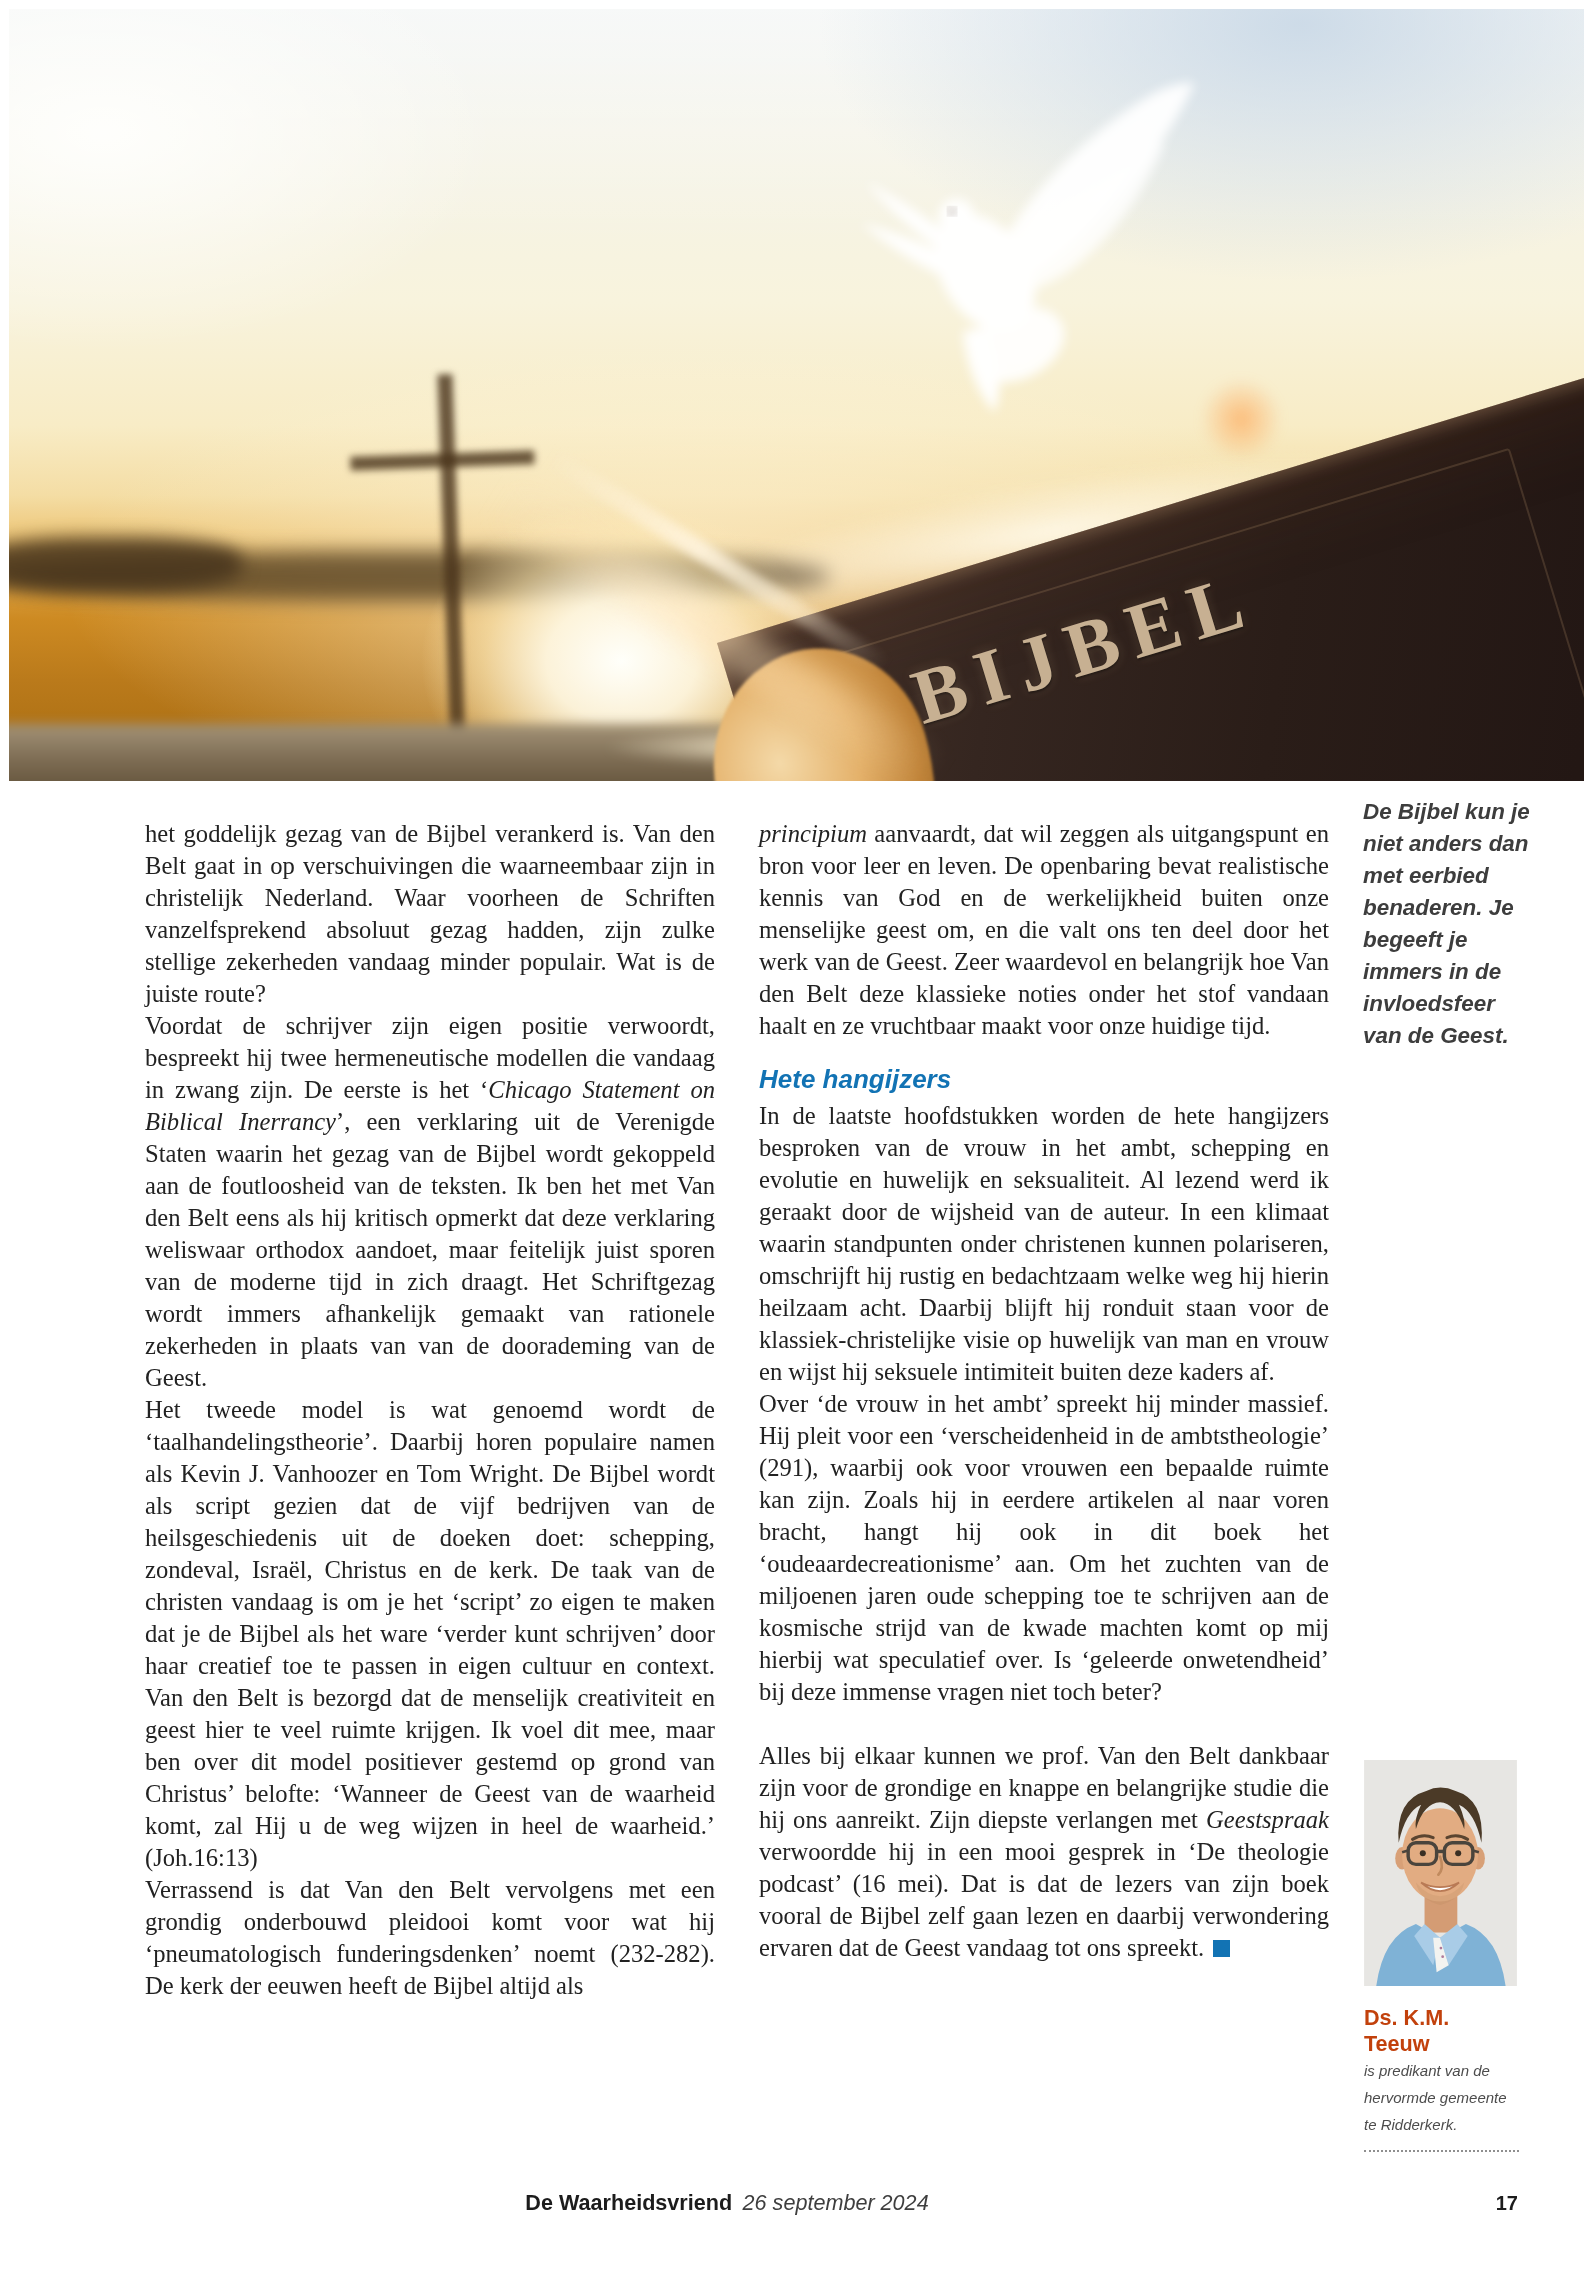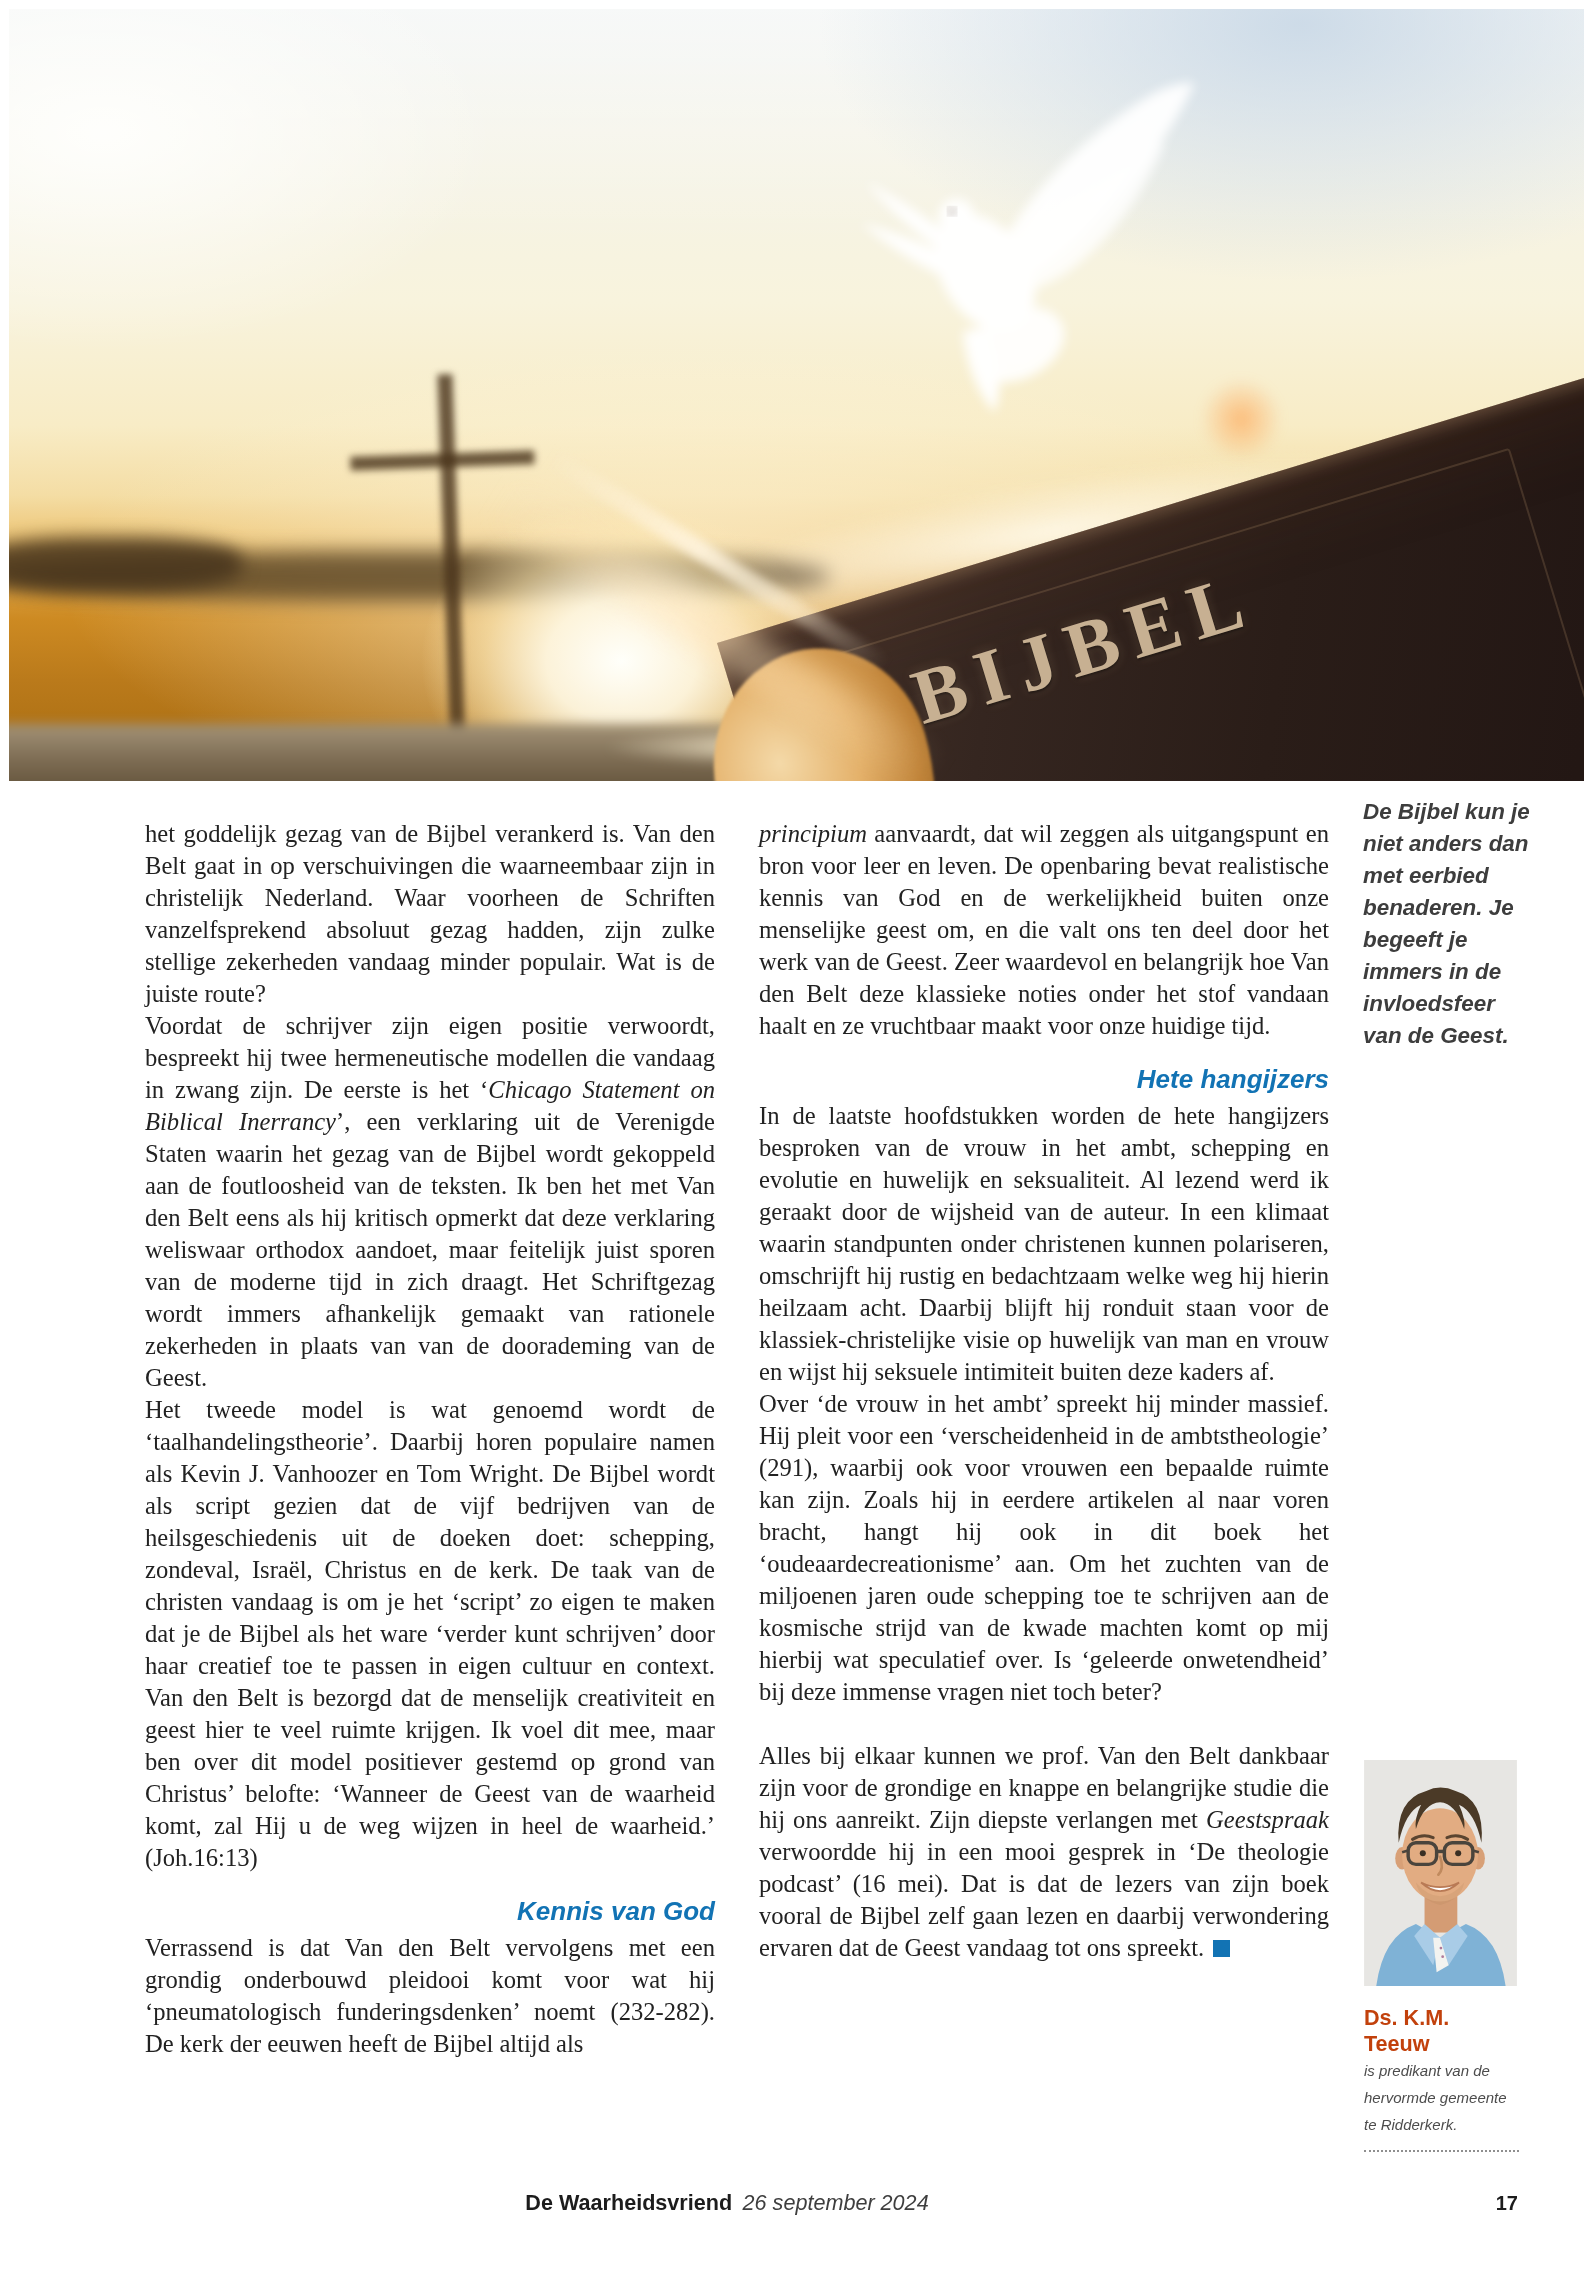--- a/index.html
+++ b/index.html
@@ -61,21 +61,21 @@
     background:radial-gradient(closest-side,rgba(255,150,60,.55),rgba(255,150,60,0));}
   
   .col{position:absolute;top:818px;width:570px;font-size:24.6px;line-height:32px;
     text-align:justify;color:#222;}
   .col-left{left:145px;}
   .col-right{left:759px;}
   .body-p{margin:0;}
   .body-p em{font-style:italic;}
   .spaced{margin-top:32px;}
   .sec-head{font-family:"Liberation Sans",sans-serif;font-style:italic;font-weight:700;
-    font-size:26px;line-height:29px;color:#1273b4;margin:23px 0 6px 0;text-align:right;}
+    font-size:26px;line-height:29px;color:#1273b4;margin:23px 0 6px 0;text-align:left;}
   .end-square{display:inline-block;width:17.3px;height:17.3px;background:#1273b4;margin-left:8.6px;
     vertical-align:-0.9px;}
   
   .pullquote{position:absolute;left:1363px;top:796px;width:168px;
     font-family:"Liberation Sans",sans-serif;font-style:italic;font-weight:700;
     font-size:22.4px;line-height:32px;color:#3d3d3d;text-align:left;}
   
   .author{position:absolute;left:1364px;top:1760px;width:155px;font-family:"Liberation Sans",sans-serif;}
   .author-photo{width:153px;height:226px;display:block;}
   .author-name{margin-top:19px;font-weight:700;font-size:21.6px;line-height:26px;color:#c2410c;}
@@ -131,21 +131,20 @@
   </svg>
   <div class="flare1"></div>
   <div class="flare2"></div>
   <div class="flare3"></div>
 </div>
 
 <div class="col col-left">
     <p class="body-p"><span>het goddelijk gezag van de Bijbel verankerd is. Van den Belt gaat in op verschuivingen die waarneembaar zijn in christelijk Nederland. Waar voorheen de Schriften vanzelfsprekend absoluut gezag hadden, zijn zulke stellige zekerheden vandaag minder populair. Wat is de juiste route?</span></p>
     <p class="body-p"><span>Voordat de schrijver zijn eigen positie verwoordt, bespreekt hij twee hermeneutische modellen die vandaag in zwang zijn. De eerste is het ‘</span><em>Chicago Statement on Biblical Inerrancy</em><span>’, een verklaring uit de Verenigde Staten waarin het gezag van de Bijbel wordt gekoppeld aan de foutloosheid van de teksten. Ik ben het met Van den Belt eens als hij kritisch opmerkt dat deze verklaring weliswaar orthodox aandoet, maar feitelijk juist sporen van de moderne tijd in zich draagt. Het Schriftgezag wordt immers afhankelijk gemaakt van rationele zekerheden in plaats van van de doorademing van de Geest.</span></p>
     <p class="body-p"><span>Het tweede model is wat genoemd wordt de ‘taalhandelingstheorie’. Daarbij horen populaire namen als Kevin J. Vanhoozer en Tom Wright. De Bijbel wordt als script gezien dat de vijf bedrijven van de heilsgeschiedenis uit de doeken doet: schepping, zondeval, Israël, Christus en de kerk. De taak van de christen vandaag is om je het ‘script’ zo eigen te maken dat je de Bijbel als het ware ‘verder kunt schrijven’ door haar creatief toe te passen in eigen cultuur en context. Van den Belt is bezorgd dat de menselijk creativiteit en geest hier te veel ruimte krijgen. Ik voel dit mee, maar ben over dit model positiever gestemd op grond van Christus’ belofte: ‘Wanneer de Geest van de waarheid komt, zal Hij u de weg wijzen in heel de waarheid.’ (Joh.16:13)</span></p>
-    <h2 class="sec-head">Kennis van God</h2>
     <p class="body-p"><span>Verrassend is dat Van den Belt vervolgens met een grondig onderbouwd pleidooi komt voor wat hij ‘pneumatologisch funderingsdenken’ noemt (232-282). De kerk der eeuwen heeft de Bijbel altijd als</span></p>
   </div>
 <div class="col col-right">
     <p class="body-p"><em>principium</em><span> aanvaardt, dat wil zeggen als uitgangspunt en bron voor leer en leven. De openbaring bevat realistische kennis van God en de werkelijkheid buiten onze menselijke geest om, en die valt ons ten deel door het werk van de Geest. Zeer waardevol en belangrijk hoe Van den Belt deze klassieke noties onder het stof vandaan haalt en ze vruchtbaar maakt voor onze huidige tijd.</span></p>
     <h2 class="sec-head">Hete hangijzers</h2>
     <p class="body-p"><span>In de laatste hoofdstukken worden de hete hangijzers besproken van de vrouw in het ambt, schepping en evolutie en huwelijk en seksualiteit. Al lezend werd ik geraakt door de wijsheid van de auteur. In een klimaat waarin standpunten onder christenen kunnen polariseren, omschrijft hij rustig en bedachtzaam welke weg hij hierin heilzaam acht. Daarbij blijft hij ronduit staan voor de klassiek-christelijke visie op huwelijk van man en vrouw en wijst hij seksuele intimiteit buiten deze kaders af.</span></p>
     <p class="body-p"><span>Over ‘de vrouw in het ambt’ spreekt hij minder massief. Hij pleit voor een ‘verscheidenheid in de ambtstheologie’ (291), waarbij ook voor vrouwen een bepaalde ruimte kan zijn. Zoals hij in eerdere artikelen al naar voren bracht, hangt hij ook in dit boek het ‘oudeaardecreationisme’ aan. Om het zuchten van de miljoenen jaren oude schepping toe te schrijven aan de kosmische strijd van de kwade machten komt op mij hierbij wat speculatief over. Is ‘geleerde onwetendheid’ bij deze immense vragen niet toch beter?</span></p>
     <p class="body-p spaced"><span>Alles bij elkaar kunnen we prof. Van den Belt dankbaar zijn voor de grondige en knappe en belangrijke studie die hij ons aanreikt. Zijn diepste verlangen met </span><em>Geestspraak</em><span> verwoordde hij in een mooi gesprek in ‘De theologie podcast’ (16 mei). Dat is dat de lezers van zijn boek vooral de Bijbel zelf gaan lezen en daarbij verwondering ervaren dat de Geest vandaag tot ons spreekt.</span><span class="end-square"></span></p>
   </div>
 

